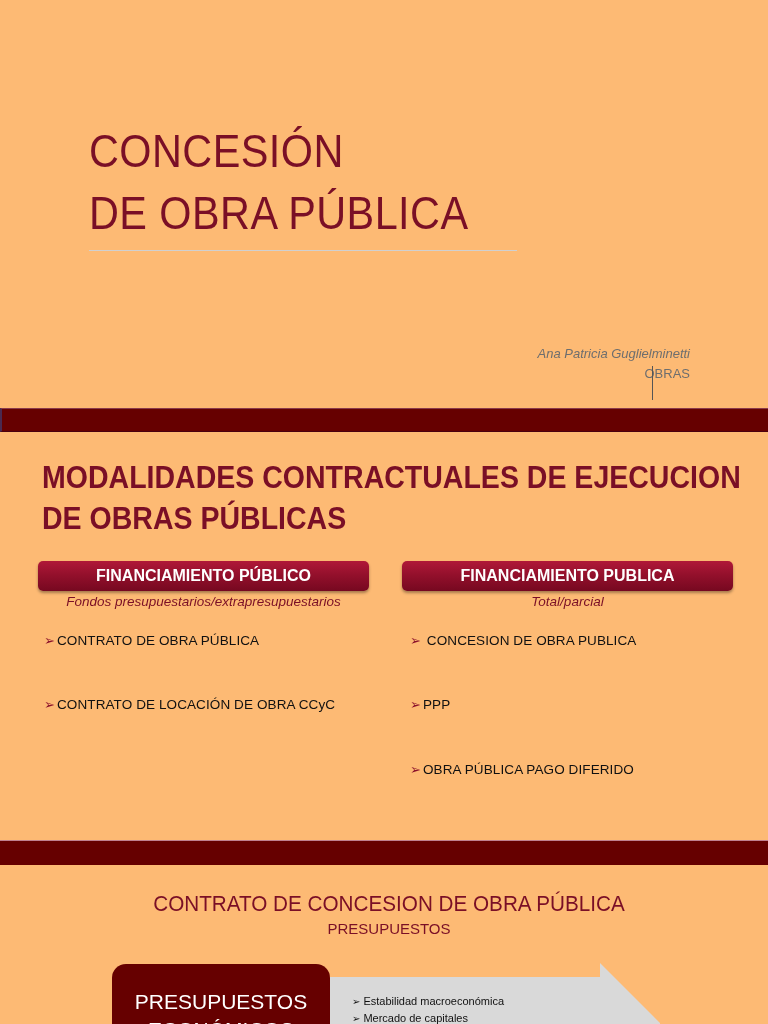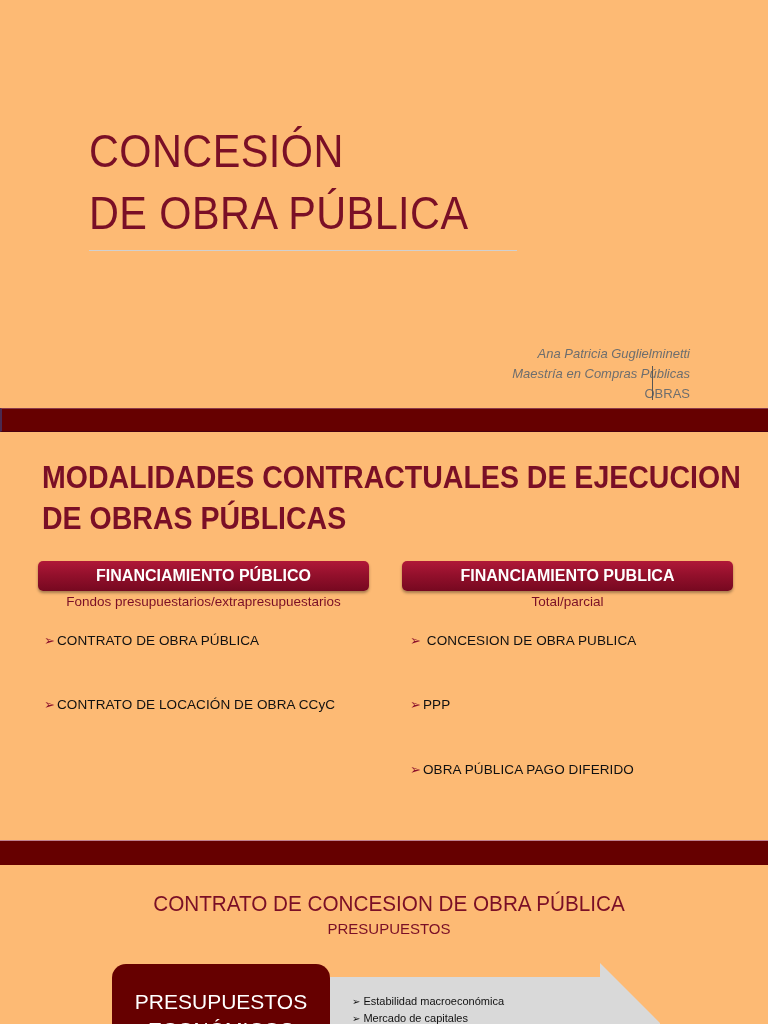--- a/index.html
+++ b/index.html
@@ -39,21 +39,21 @@
   .col { position: absolute; top: 129px; width: 331px; }
   .col-left { left: 38px; }
   .col-right { left: 402px; }
   .col-header {
     height: 30px; border-radius: 5px;
     background: linear-gradient(to bottom, #b01838 0%, #94102c 45%, #760820 100%);
     box-shadow: 0 2px 3px rgba(0,0,0,0.35);
     color: #ffffff; font-weight: bold; font-size: 16px; line-height: 30px; text-align: center;
     cursor: default;
   }
-  .col-sub { text-align: center; color: #7a0f26; font-size: 13.5px; line-height: 22px; margin-top: 0px; }
+  .col-sub { text-align: center; color: #7a0f26; font-style: italic; font-size: 13.5px; line-height: 22px; margin-top: 0px; }
   .bullet {
     position: absolute; white-space: nowrap;
     font-size: 13.5px; color: #111; font-weight: normal; letter-spacing: 0.1px;
   }
   .bullet .arrow { color: #8a0f2a; font-size: 13px; margin-right: 2px; }
 
   
   .s3-title { position: absolute; left: 0; width: 778px; top: 25px; text-align: center; color: #7a0f26; font-size: 22px; line-height: 28px; transform: scaleX(0.94); }
   .s3-sub { position: absolute; left: 0; width: 778px; top: 54px; text-align: center; color: #7a0f26; font-size: 15px; line-height: 20px; }
   .pres-box {
@@ -69,21 +69,20 @@
 <body>
 
 <section class="slide slide-1">
   <h1 class="title-main">
     <span>CONCESIÓN</span><br>
     <span>DE OBRA PÚBLICA</span>
   </h1>
   <div class="title-rule"></div>
   <div class="author-block">
     <div class="it">Ana Patricia Guglielminetti</div>
-    <div class="it">Maestría en Compras Públicas</div>
     <div>OBRAS</div>
   </div>
   <div class="cursor"></div>
 </section>
 
 <div class="band band-1"></div>
 
 <section class="slide slide-2">
   <h2 class="s2-title">
     <span>MODALIDADES CONTRACTUALES DE EJECUCION</span><br>

